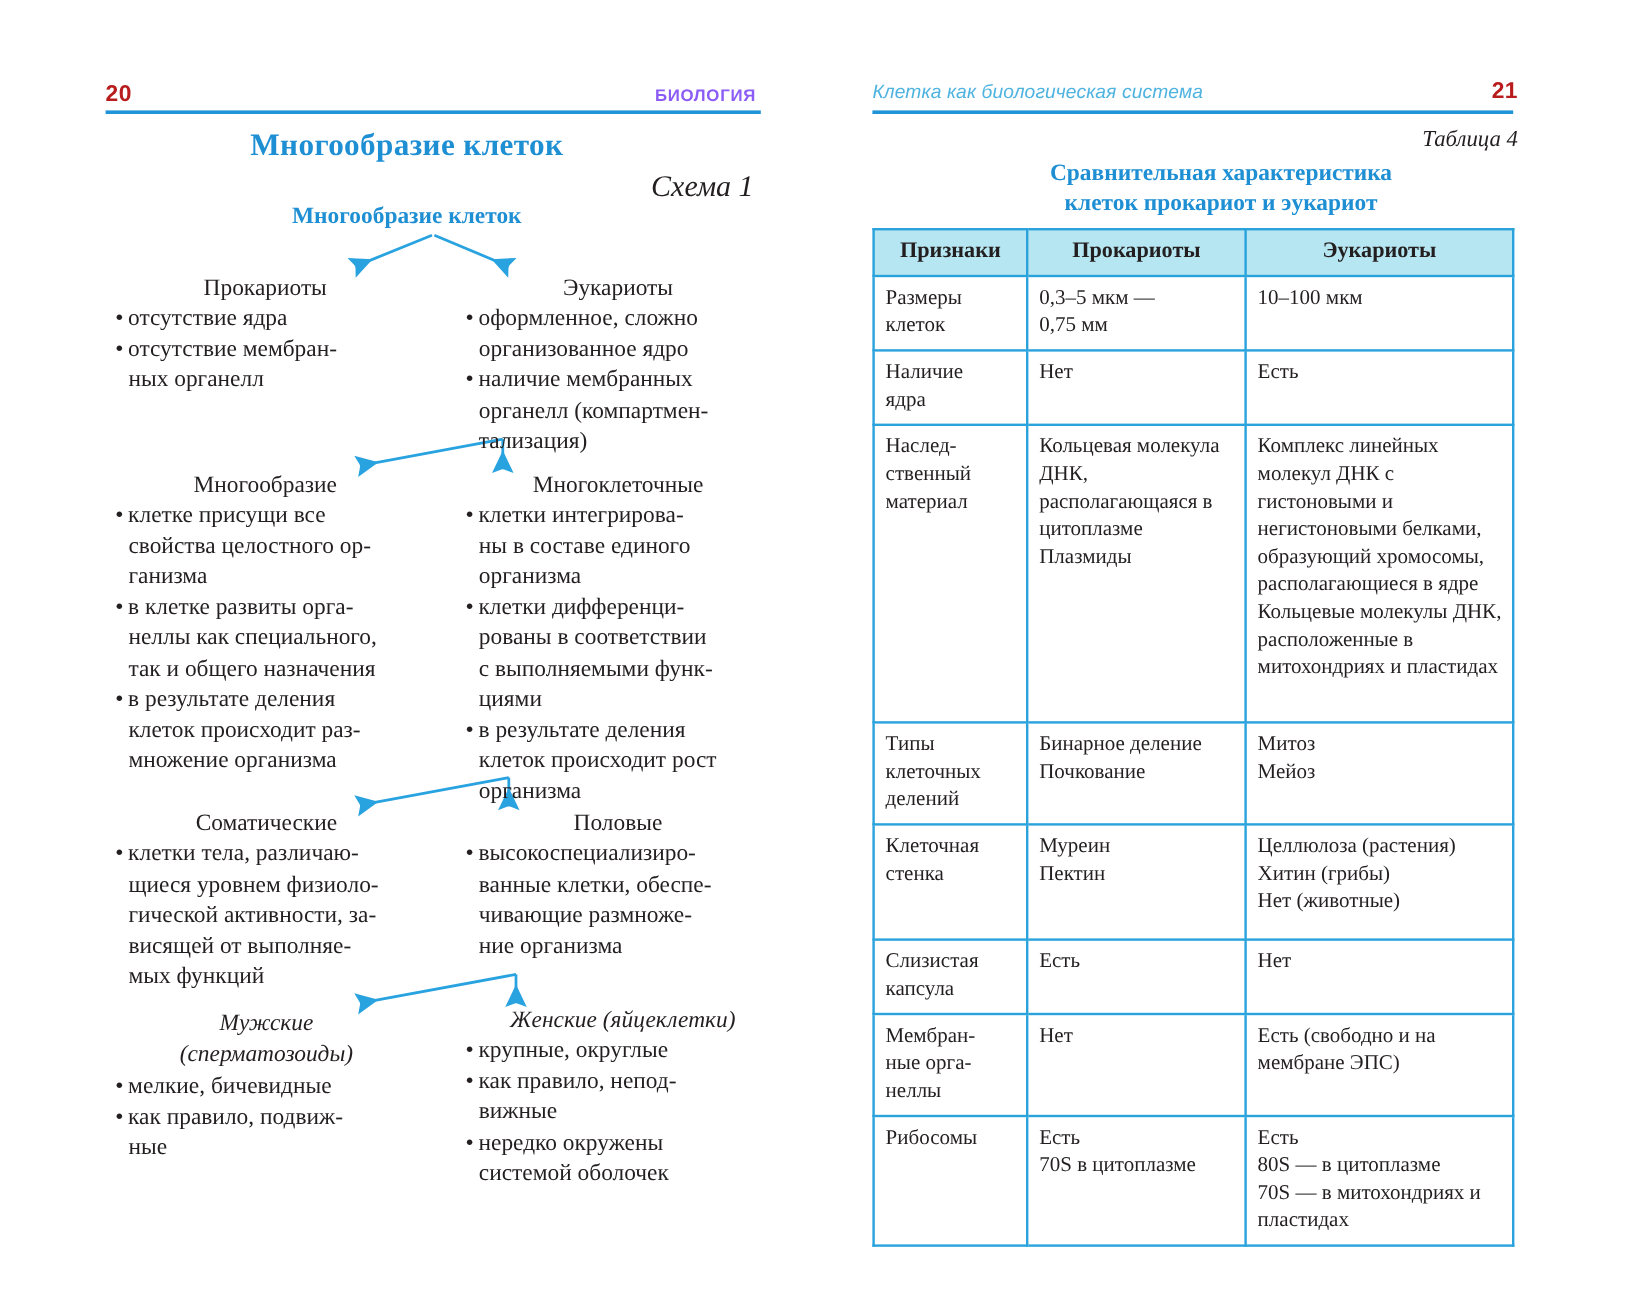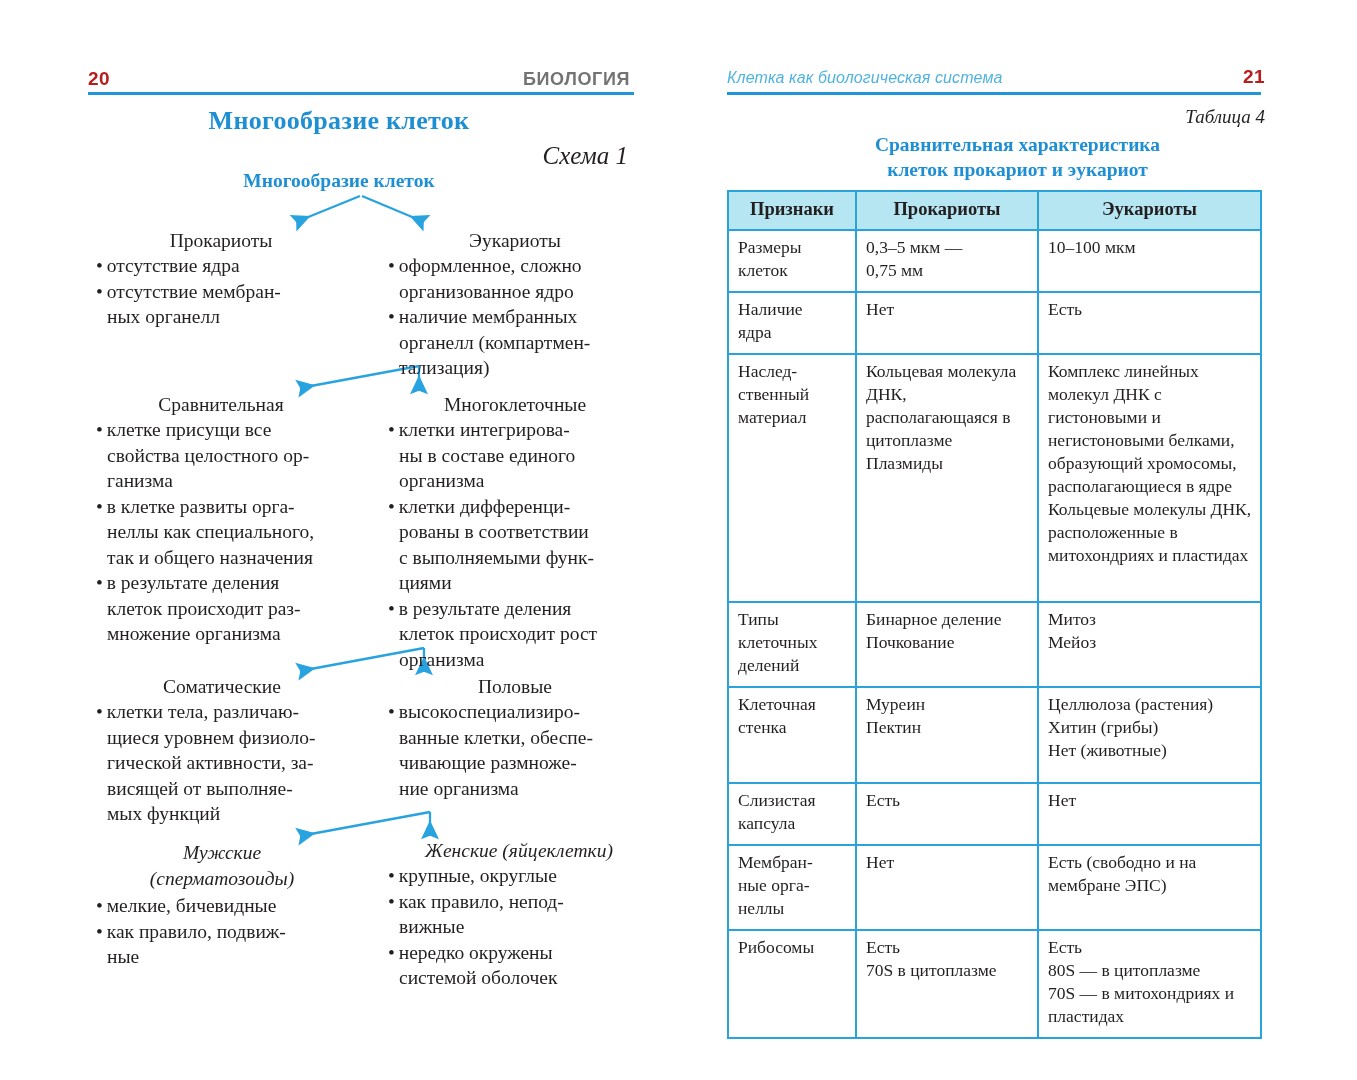--- a/index.html
+++ b/index.html
@@ -28,24 +28,24 @@
     height: 3px; background: #1f94d6;
   }
   .folio {
     color: #b91c1c;
     font-family: "Liberation Sans", sans-serif;
     font-weight: bold;
     font-size: 19px;
     letter-spacing: .4px;
   }
   .runhead-left-title {
-    color: #737373;
+    color: #8b5cf6;
     font-family: "Liberation Sans", sans-serif;
     font-weight: bold;
-    font-size: 18px;
+    font-size: 14px;
     letter-spacing: .6px;
   }
   .runhead-right-title {
     color: #4fb3e0;
     font-family: "Liberation Sans", sans-serif;
     font-style: italic;
     font-size: 16px;
     letter-spacing: .1px;
   }
 
@@ -205,21 +205,21 @@
 организованное ядро</li>
           <li>наличие мембранных
 органелл (компартмен-
 тализация)</li>
         </ul>
       </div>
     </div>
 
     <div class="lvl" style="left:0;top:394px;width:678px;height:250px;">
       <div class="col" style="left:96px;width:250px;">
-        <div class="cap">Сравнительная</div>
+        <div class="cap">Многообразие</div>
         <ul class="bullets">
           <li>клетке присущи все
 свойства целостного ор-
 ганизма</li>
           <li>в клетке развиты орга-
 неллы как специального,
 так и общего назначения</li>
           <li>в результате деления
 клеток происходит раз-
 множение организма</li>

